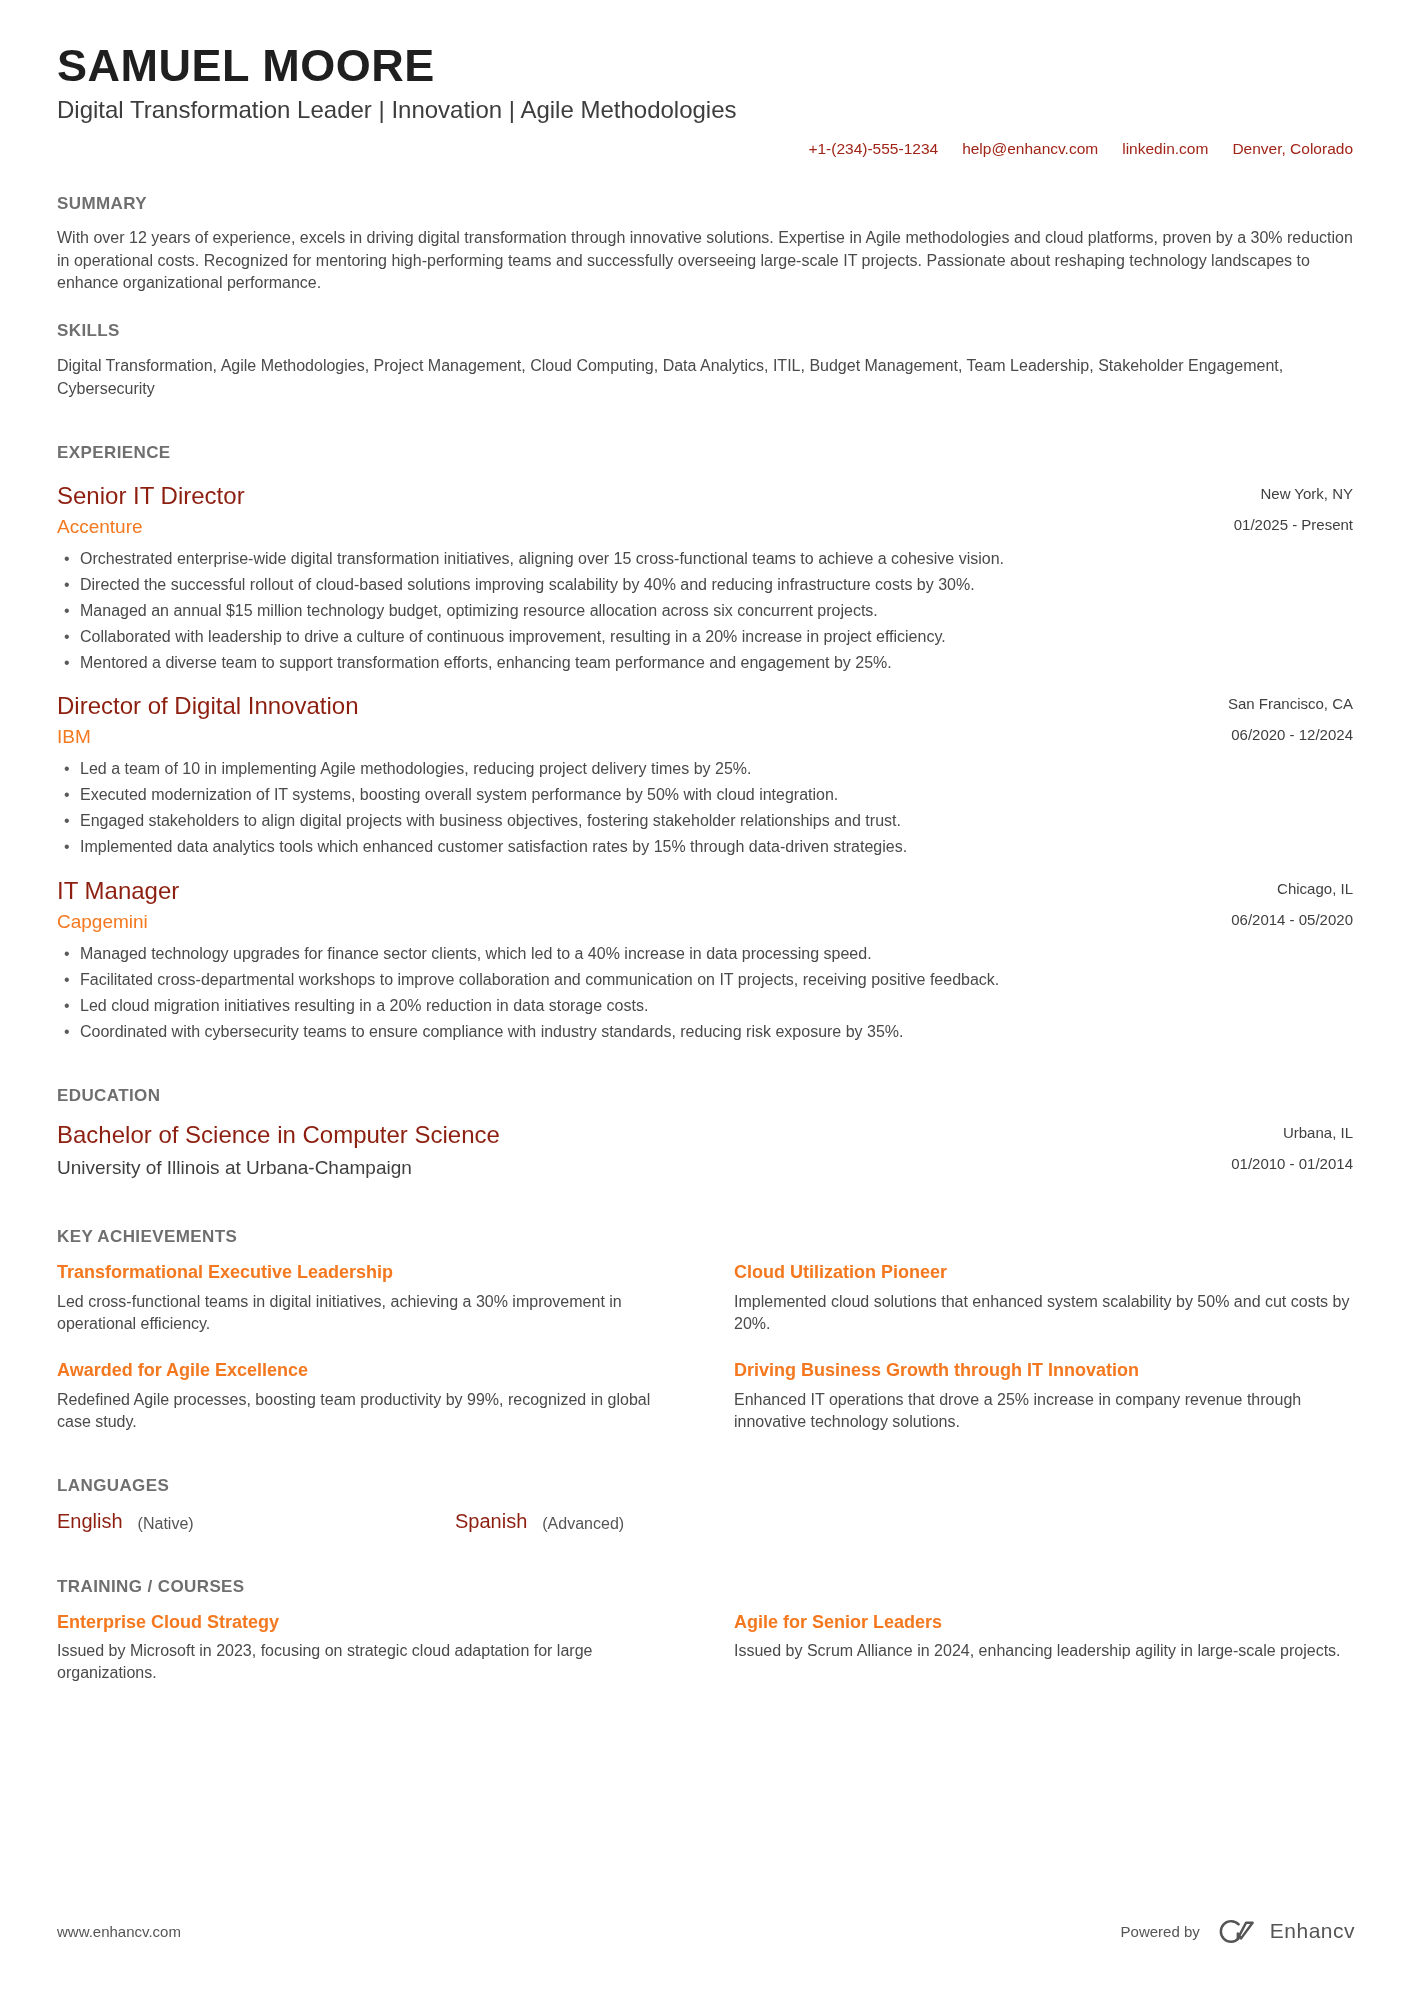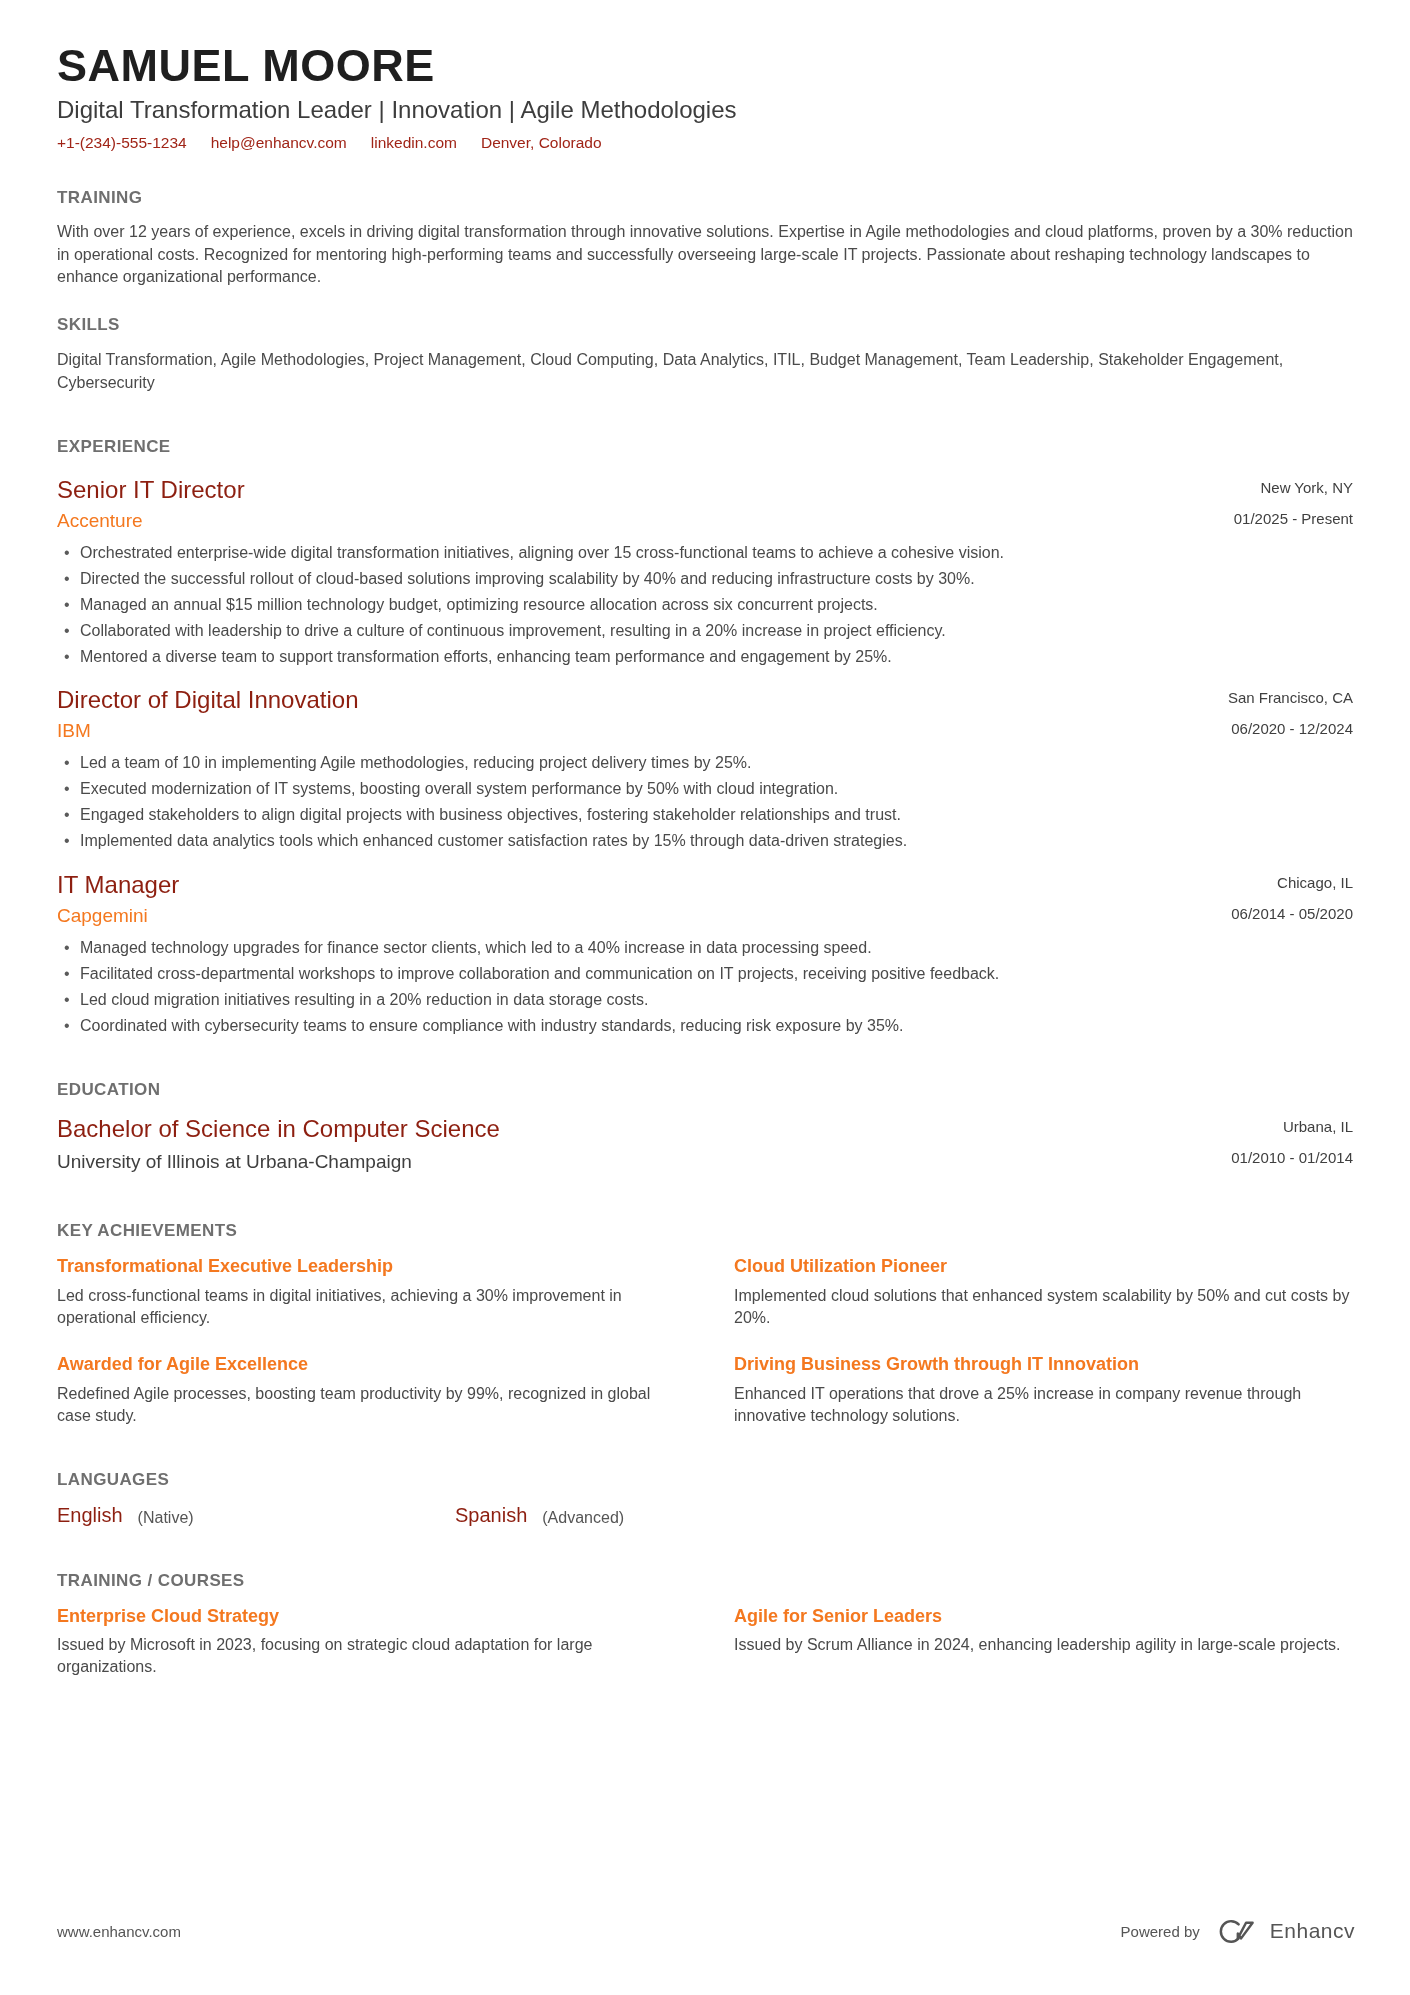--- a/index.html
+++ b/index.html
@@ -26,23 +26,24 @@
   }
   .subtitle {
     font-size: 24px;
     color: #3d3d3d;
     margin-top: 7px;
     line-height: 1.2;
   }
   .contact-row {
     display: flex;
     gap: 24px;
-    margin-top: 9px;
+    margin-top: 15px;
     font-size: 15.5px;
     color: #a02417;
+    justify-content: flex-end;
   }
   .contact-row span { cursor: pointer; }
   
   .section-heading {
     font-size: 17px;
     font-weight: 700;
     color: #6f6f6f;
     letter-spacing: 0.4px;
   }
   .summary-section { margin-top: 36px; }
@@ -152,21 +153,21 @@
     <div class="subtitle">Digital Transformation Leader | Innovation | Agile Methodologies</div>
     <div class="contact-row">
       <span>+1-(234)-555-1234</span>
       <span>help@enhancv.com</span>
       <span>linkedin.com</span>
       <span>Denver, Colorado</span>
     </div>
   </div>
 
   <div class="summary-section">
-    <div class="section-heading">TRAINING</div>
+    <div class="section-heading">SUMMARY</div>
     <div class="summary-text">With over 12 years of experience, excels in driving digital transformation through innovative solutions. Expertise in Agile methodologies and cloud platforms, proven by a 30% reduction in operational costs. Recognized for mentoring high-performing teams and successfully overseeing large-scale IT projects. Passionate about reshaping technology landscapes to enhance organizational performance.</div>
   </div>
 
   <div class="skills-section">
     <div class="section-heading">SKILLS</div>
     <div class="skills-text">Digital Transformation, Agile Methodologies, Project Management, Cloud Computing, Data Analytics, ITIL, Budget Management, Team Leadership, Stakeholder Engagement, Cybersecurity</div>
   </div>
 
   <div class="experience-section">
     <div class="section-heading">EXPERIENCE</div>

